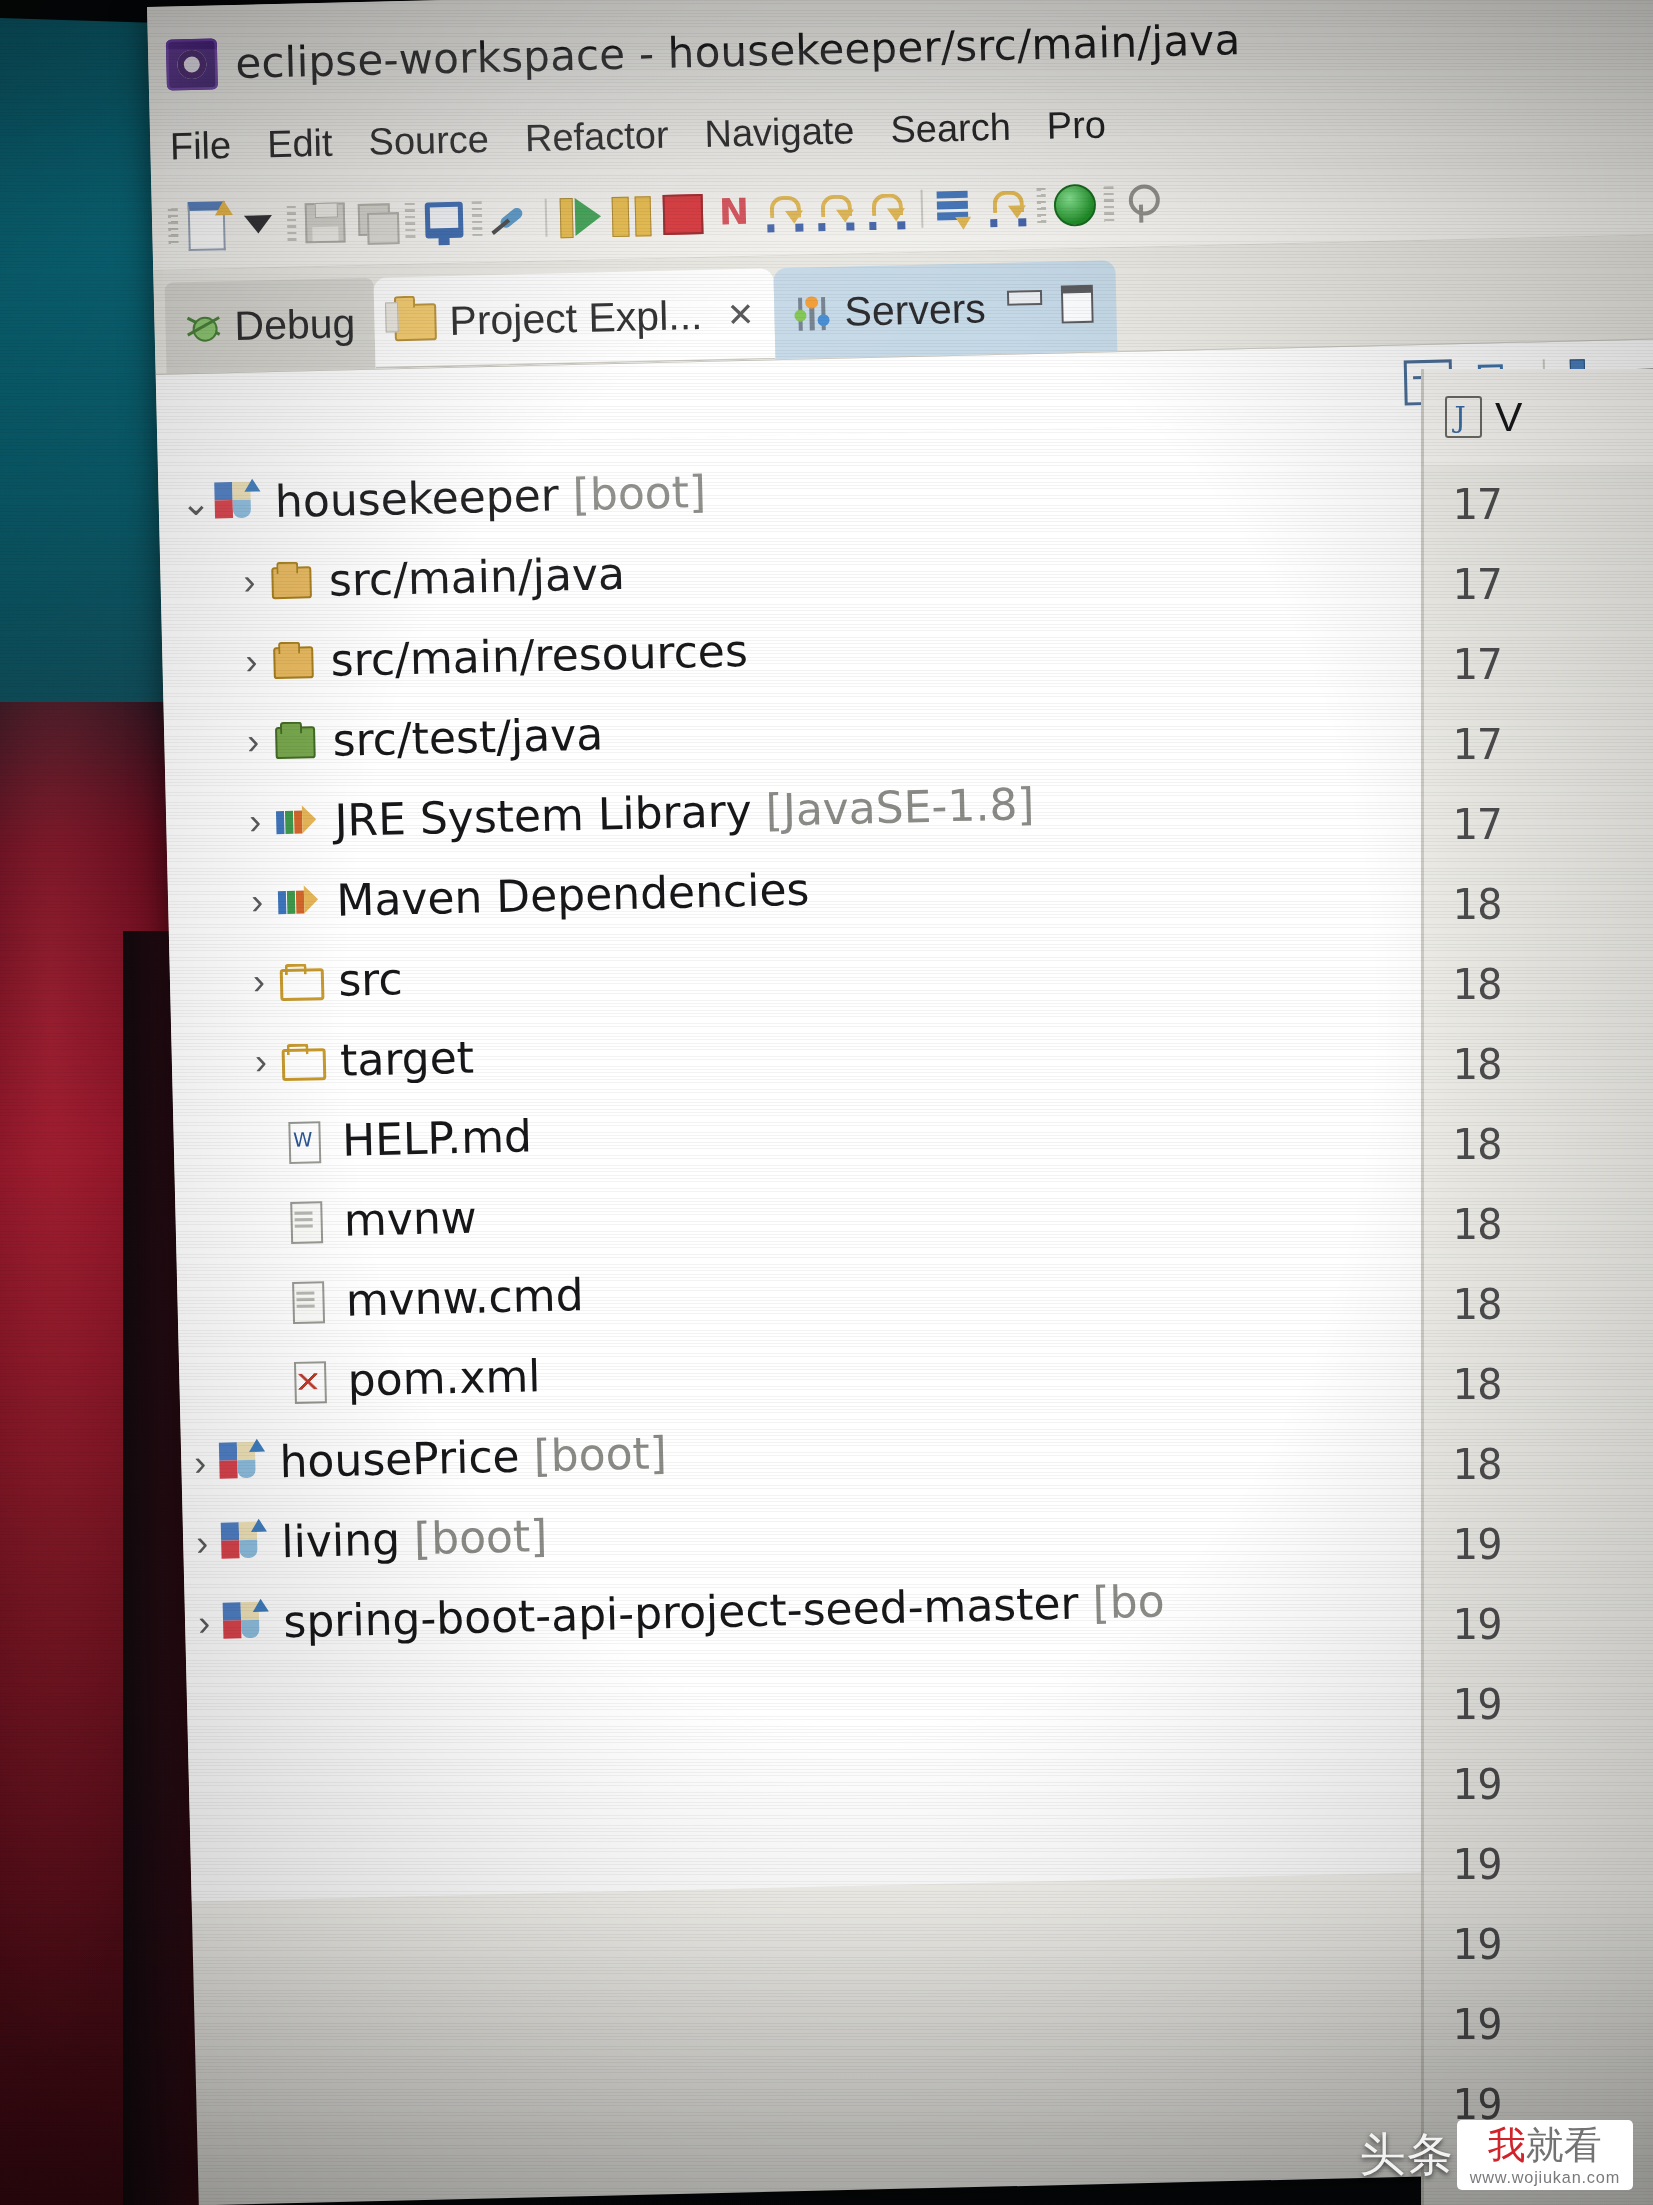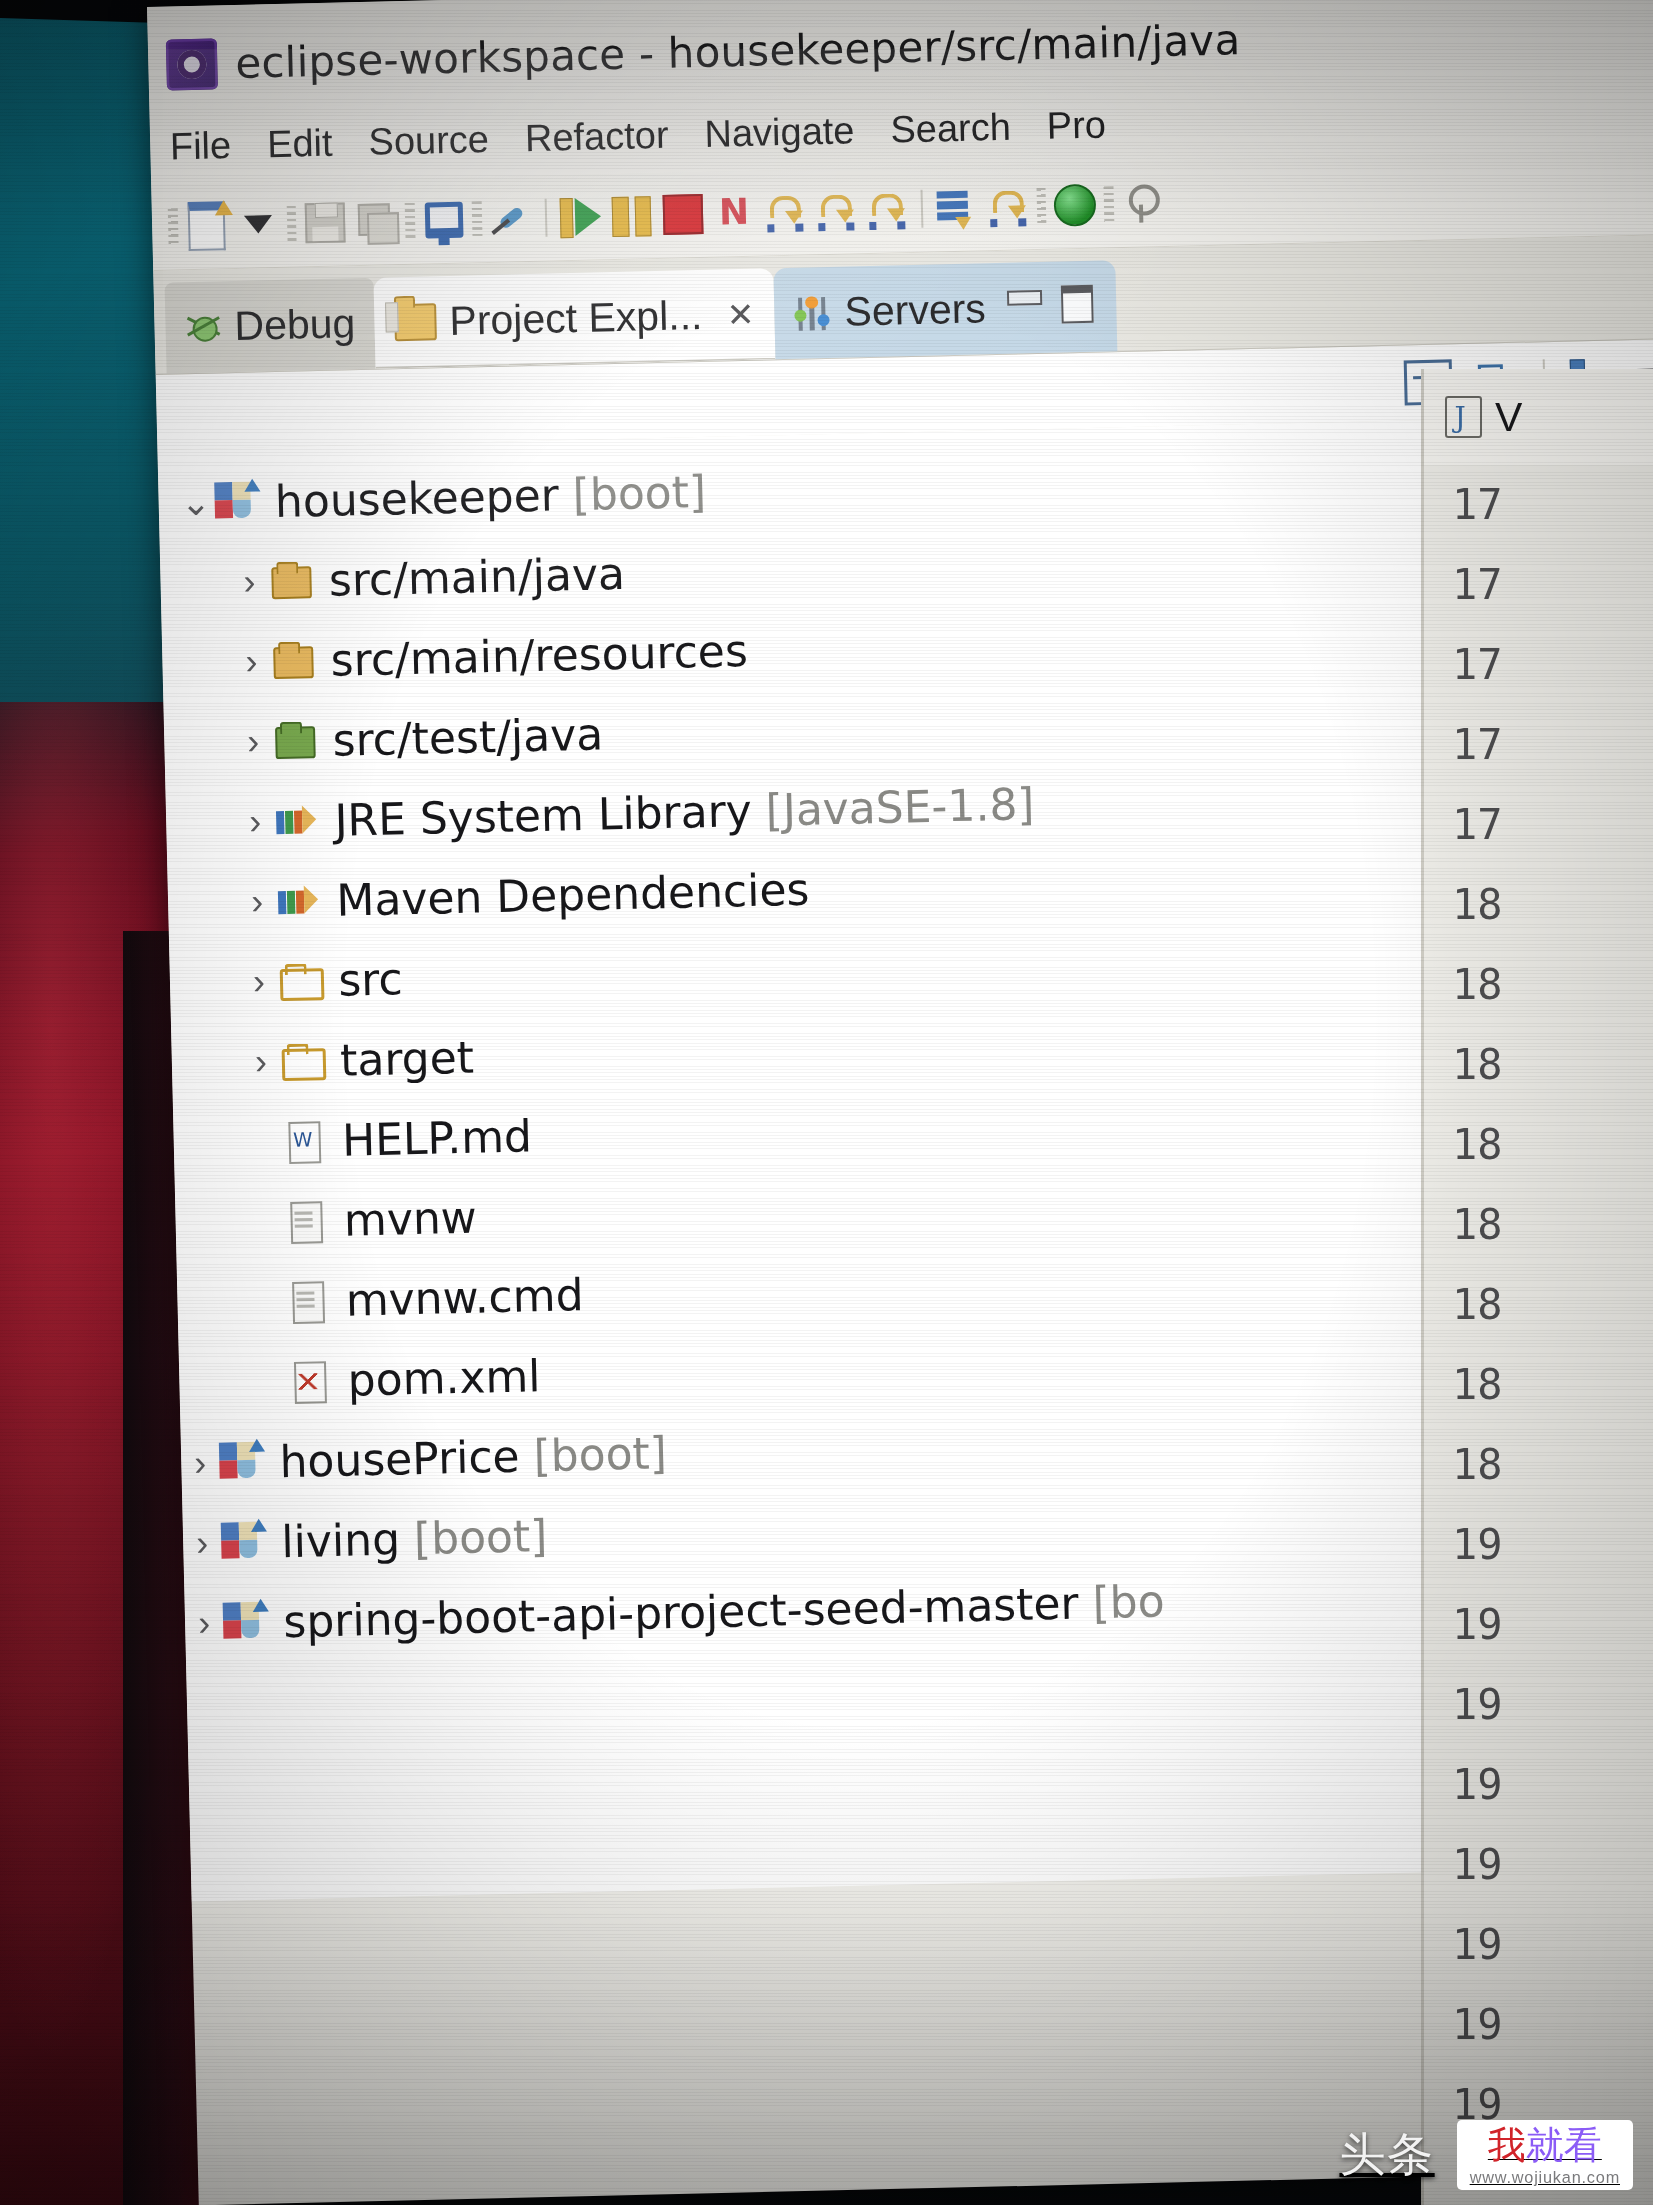--- a/index.html
+++ b/index.html
@@ -247,28 +247,28 @@
     position:absolute;inset:0;pointer-events:none;opacity:.22;
     background:repeating-linear-gradient(to bottom,rgba(0,0,0,.22) 0 0.8px,transparent 0.8px 3.3px);
   }
   .glare{
     position:absolute;left:163px;top:49px;width:1225px;height:735px;pointer-events:none;
     background:radial-gradient(ellipse at 30% 10%,rgba(255,255,255,.16),rgba(255,255,255,0) 62%);
   }
 
   
   .watermark{
-    position:absolute;right:21px;bottom:14.7px;display:flex;align-items:center;gap:22px;z-index:40;text-decoration:underline;
+    position:absolute;right:21px;bottom:14.7px;display:flex;align-items:center;gap:2px;z-index:40;
   }
   .wm-cn{font-size:46px;color:#f2f2f2;letter-spacing:1.6px;text-shadow:0 1.6px 4.9px rgba(0,0,0,.7);
     font-family:"DejaVu Sans","Liberation Sans",sans-serif;}
   .wm-box{background:#ffffff;border-radius:4.9px;padding:6.5px 13px 4.9px;text-align:center;line-height:1;}
   .wm-box .t{font-size:38px;font-family:"DejaVu Sans",sans-serif;}
   .wm-box .t .r{color:#d1242a;}
-  .wm-box .t .b{color:#8b5cf6;}
+  .wm-box .t .b{color:#737373;}
   .wm-box .u{font-size:16.3px;color:#7a7a7c;margin-top:4.9px;letter-spacing:0.8px;}
 </style>
 </head>
 <body>
 
 <div id="photo">
 
   <div class="bg-teal"></div>
   <div class="bg-red"></div>
   <div class="bg-dark-strip"></div>

